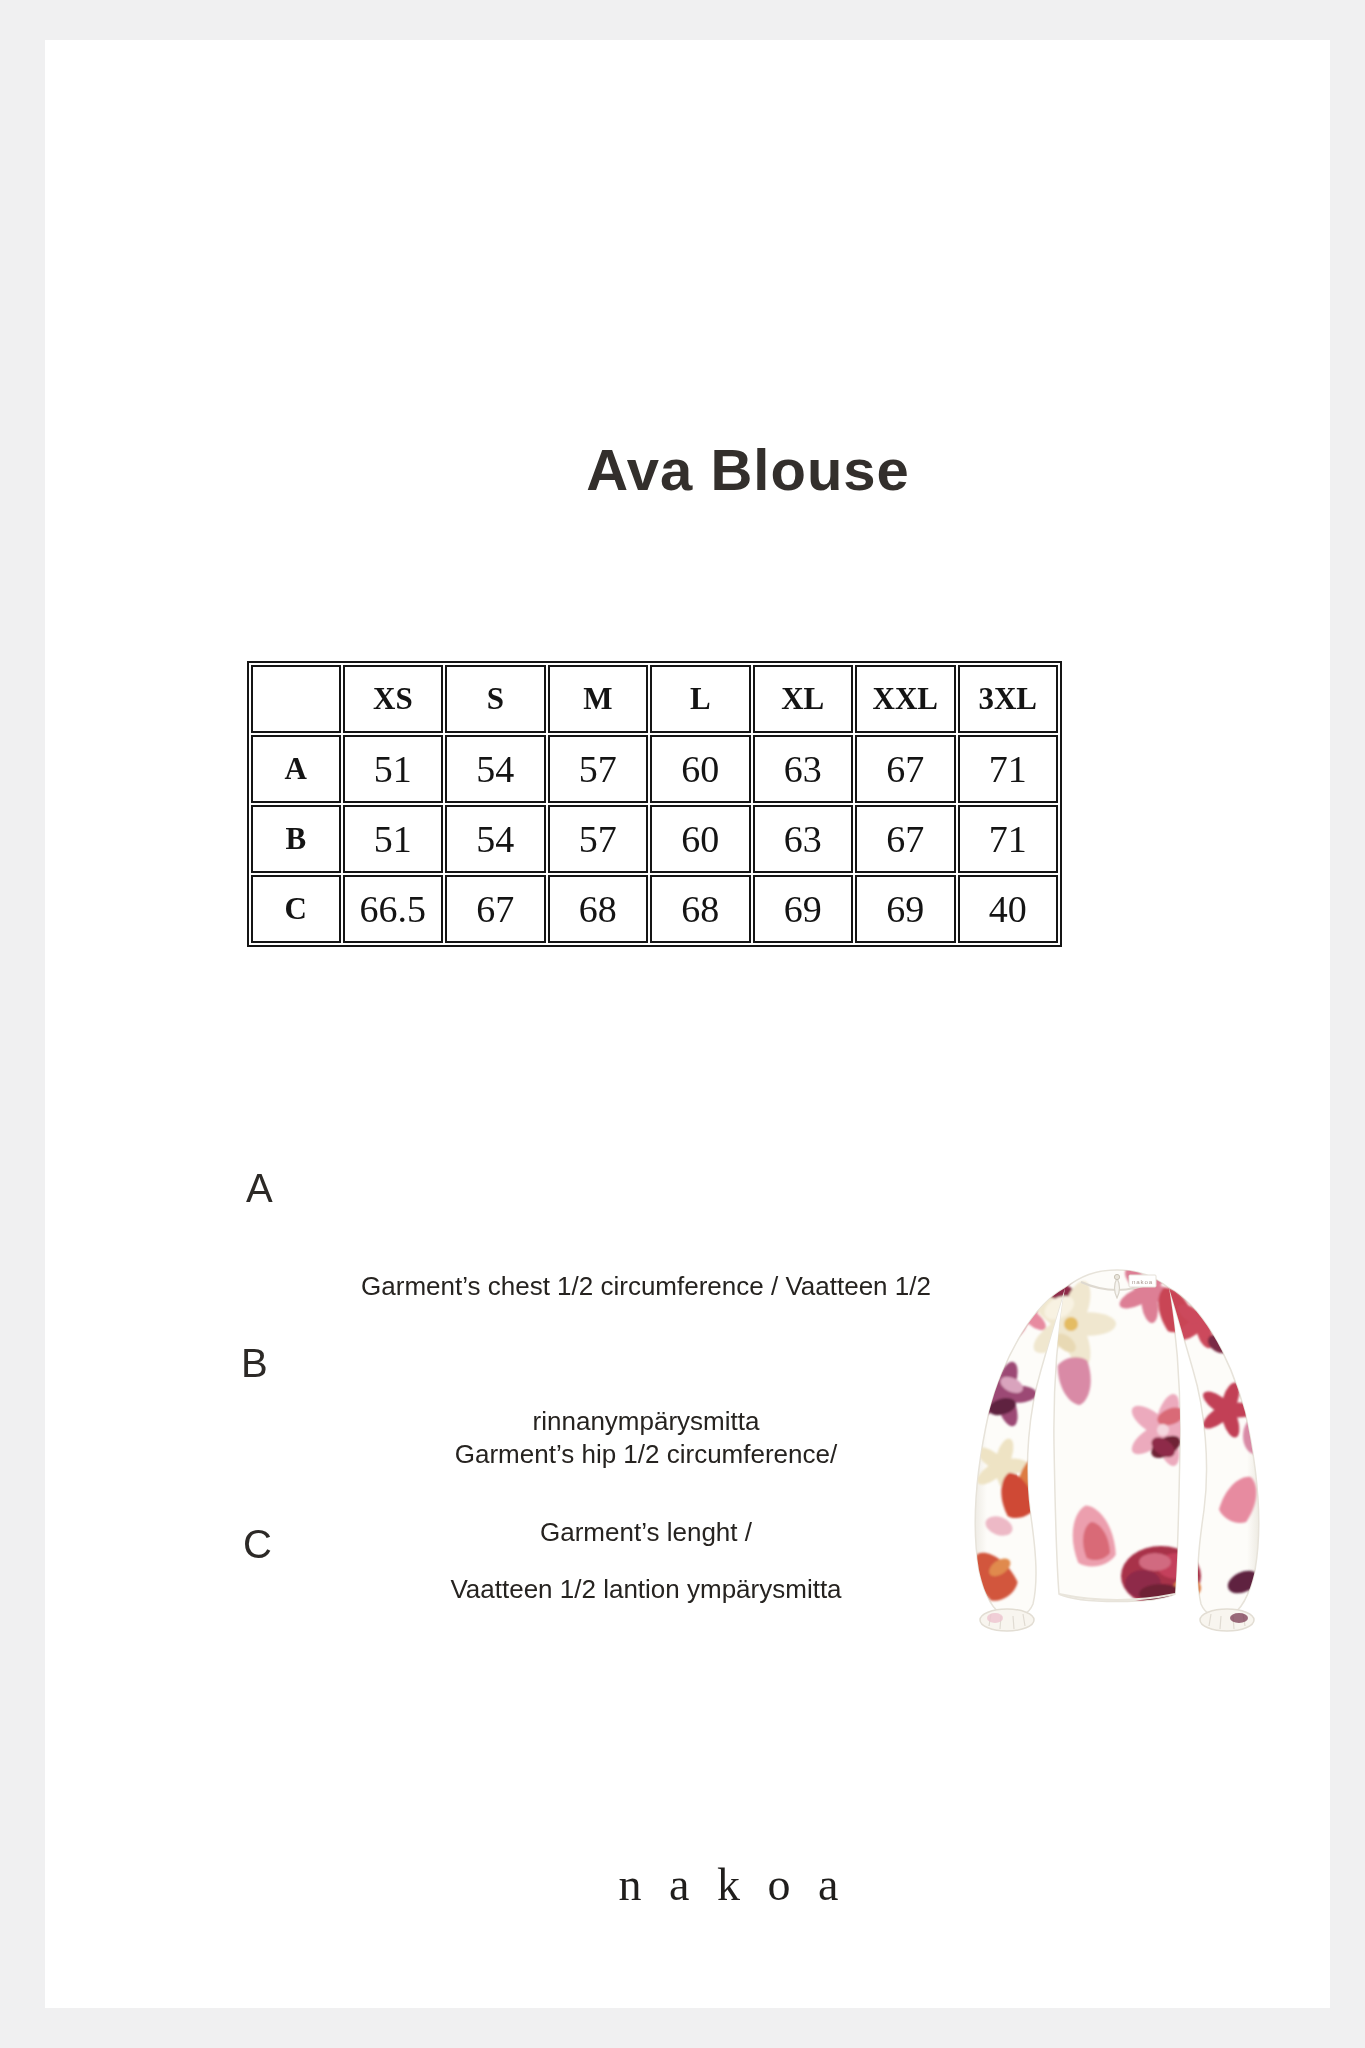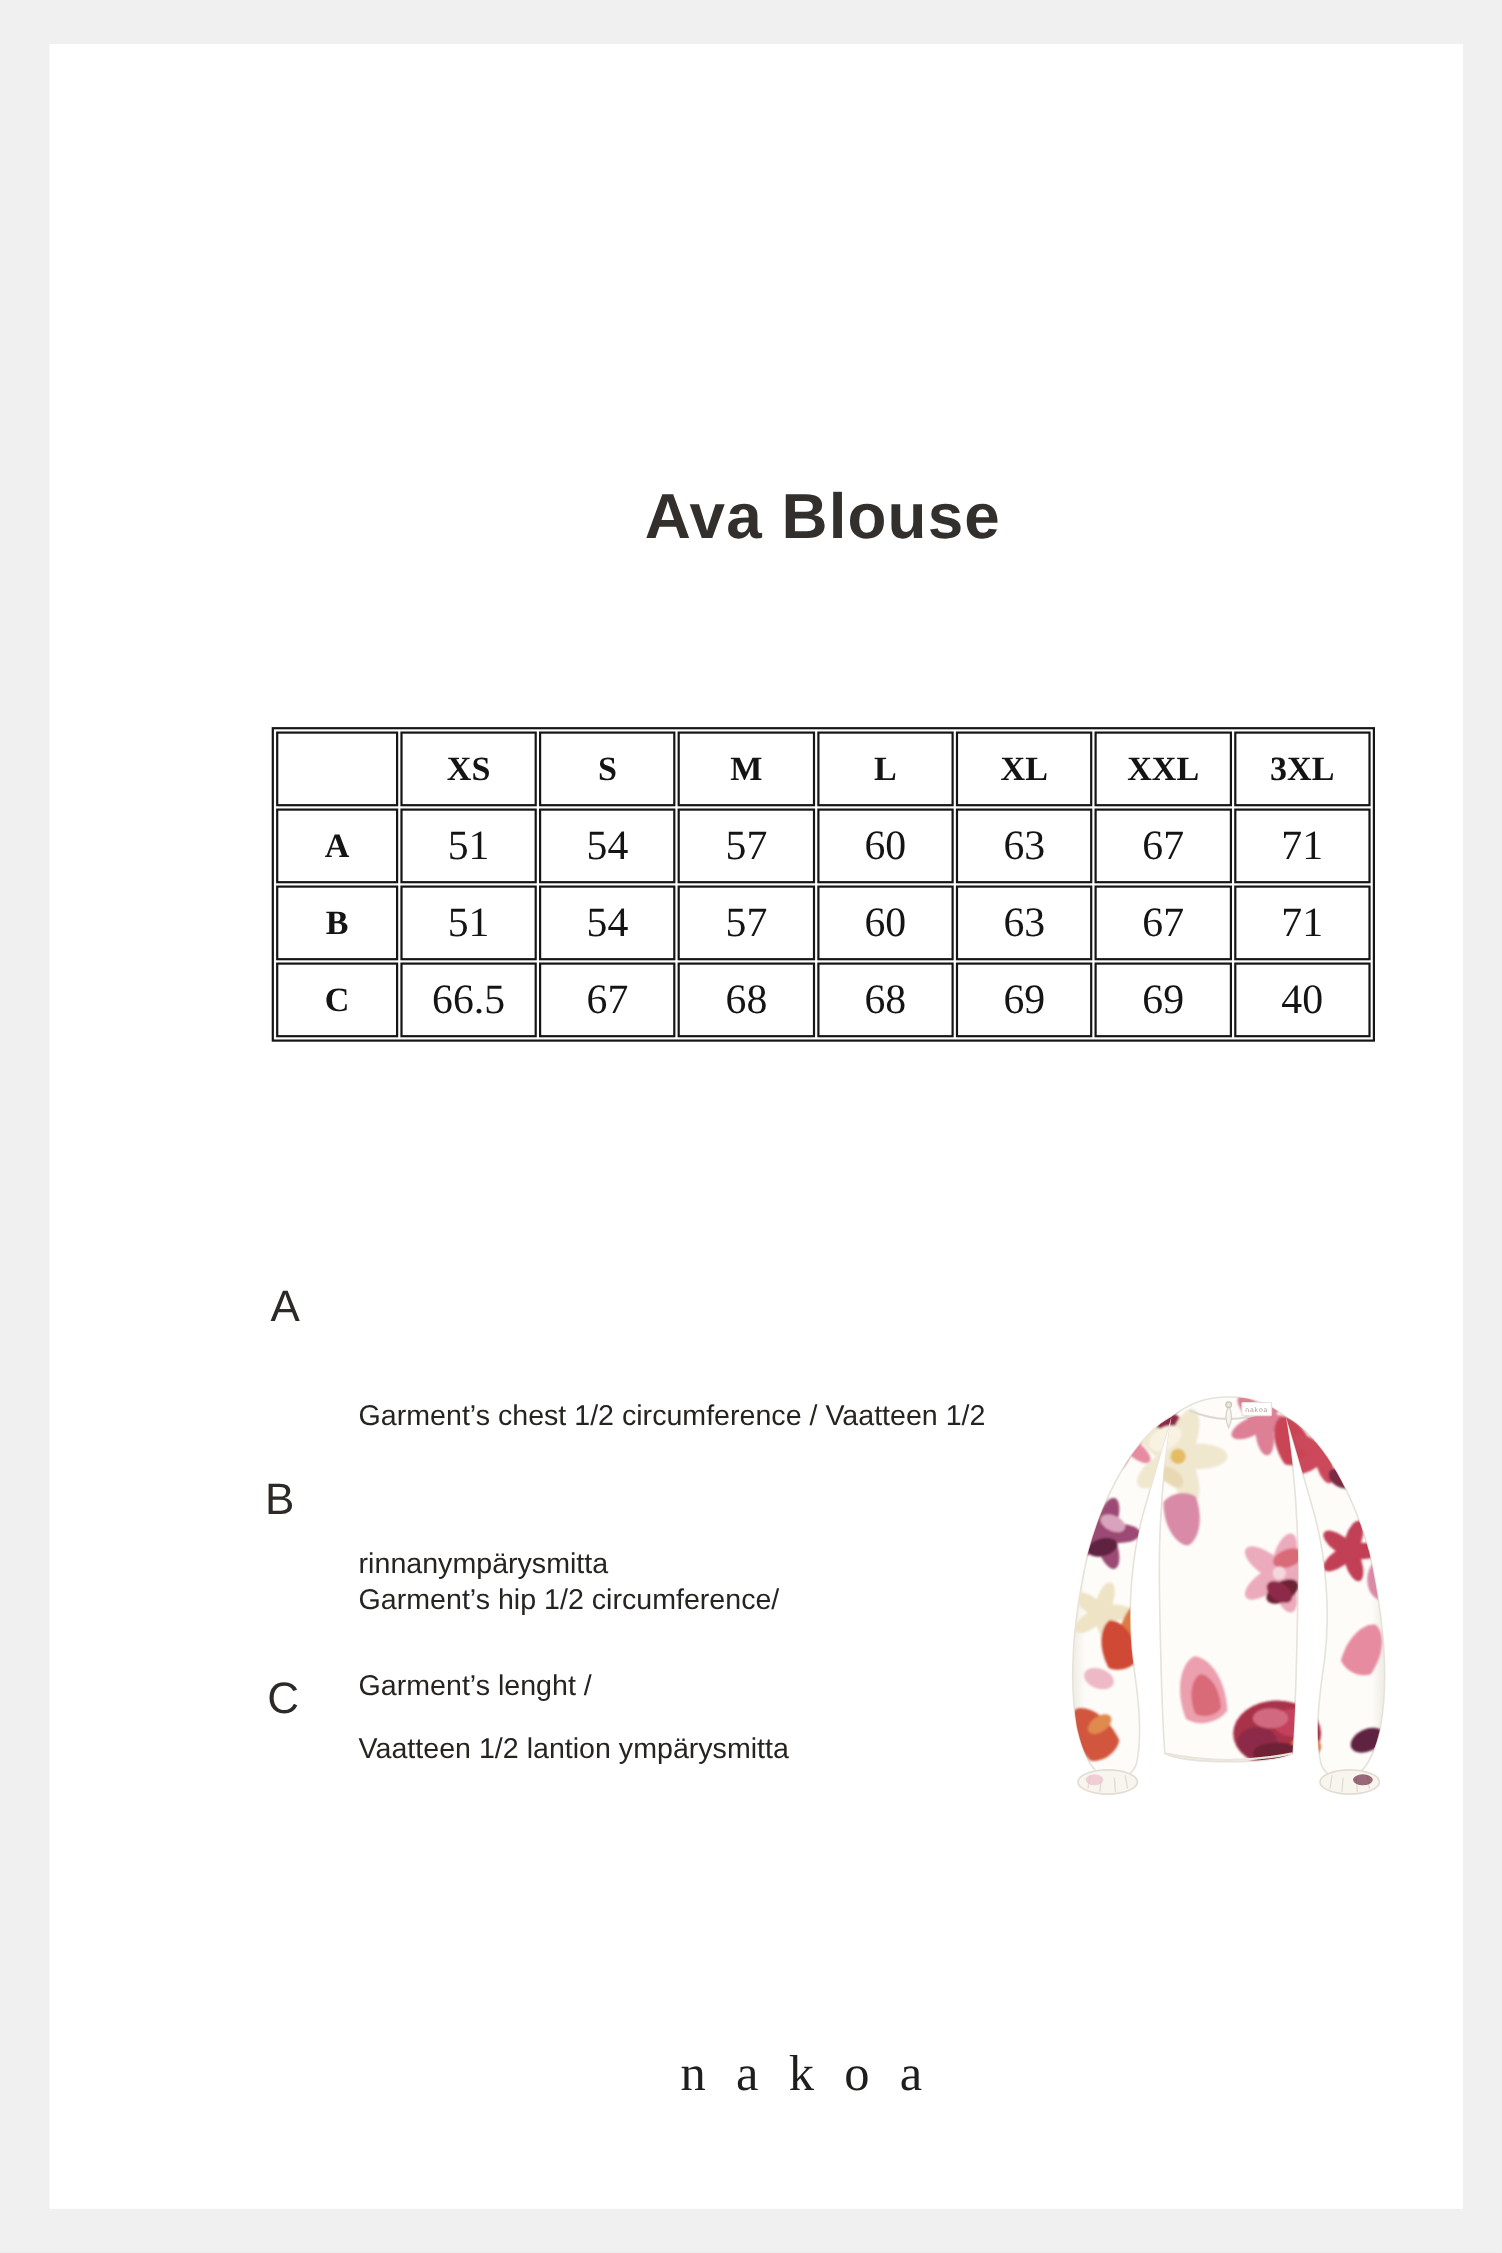--- a/index.html
+++ b/index.html
@@ -17,21 +17,21 @@
     background:#ffffff;
   }
   .title{
     position:absolute;left:203px;top:399px;width:1000px;height:62px;
     margin:0;text-align:center;
     font-family:"Liberation Sans",sans-serif;
     font-weight:700;font-size:58px;line-height:62px;
     letter-spacing:1px;color:#332f2c;
   }
   table.size-table{
-    position:absolute;left:202px;top:621px;width:1003px;
+    position:absolute;left:202px;top:621px;width:815px;
     table-layout:fixed;
     border-collapse:separate;border-spacing:2px;
     border:2px solid #151515;
     background:#ffffff;
     font-family:"Liberation Serif",serif;
   }
   table.size-table td{
     border:2px solid #151515;
     height:62px;
     text-align:center;vertical-align:middle;
@@ -43,20 +43,21 @@
   .legend-letter{
     position:absolute;
     font-family:"Liberation Sans",sans-serif;
     font-size:40px;font-weight:400;color:#2c2926;line-height:1.1;
   }
   .legend-text{
     position:absolute;left:281px;width:640px;
     font-family:"Liberation Sans",sans-serif;
     font-size:26px;color:#262320;line-height:45px;
     white-space:pre-wrap;
+    text-align:center;
   }
   #legend-a-letter{left:201px;top:1126px;}
   #legend-a-text{top:1134px;}
   #legend-b-letter{left:196px;top:1301px;}
   #legend-b-text{top:1302px;}
   #legend-c-letter{left:198px;top:1482px;}
   #legend-c-text{top:1380px;}
   .brand-logo{
     position:absolute;left:45px;top:1818px;width:1285px;
     text-align:center;

